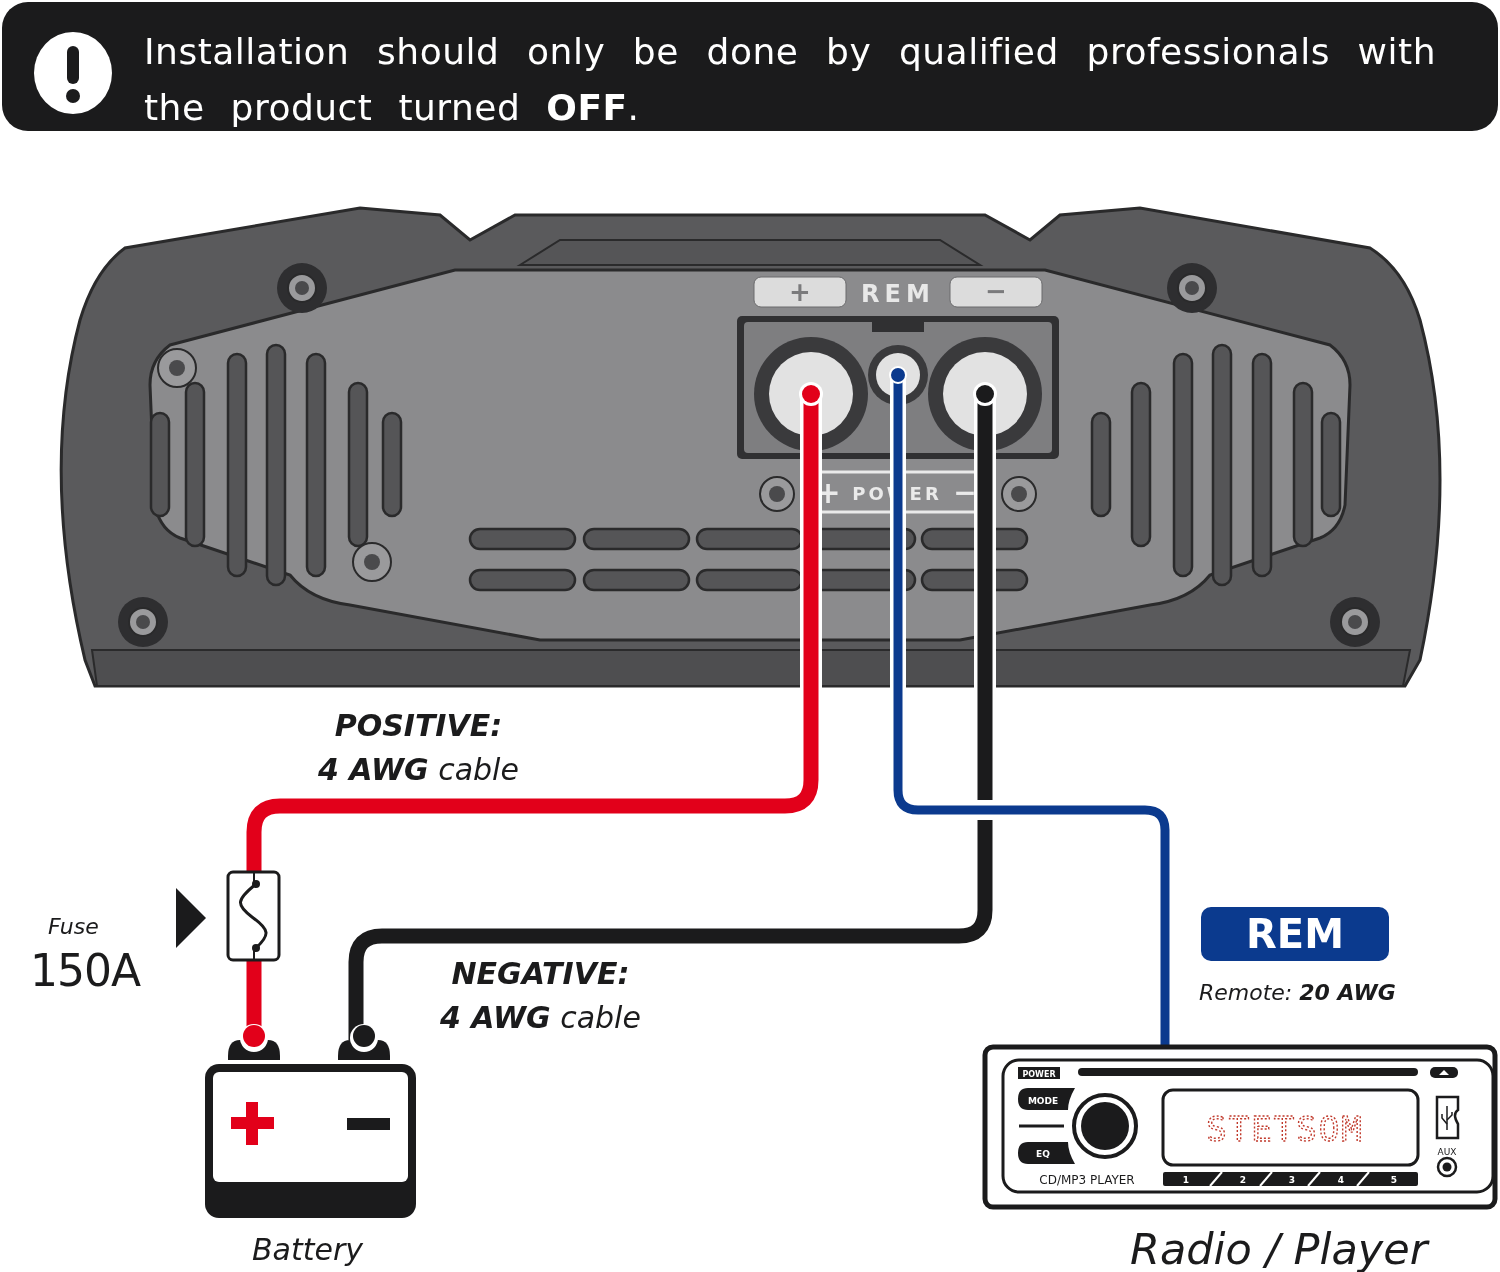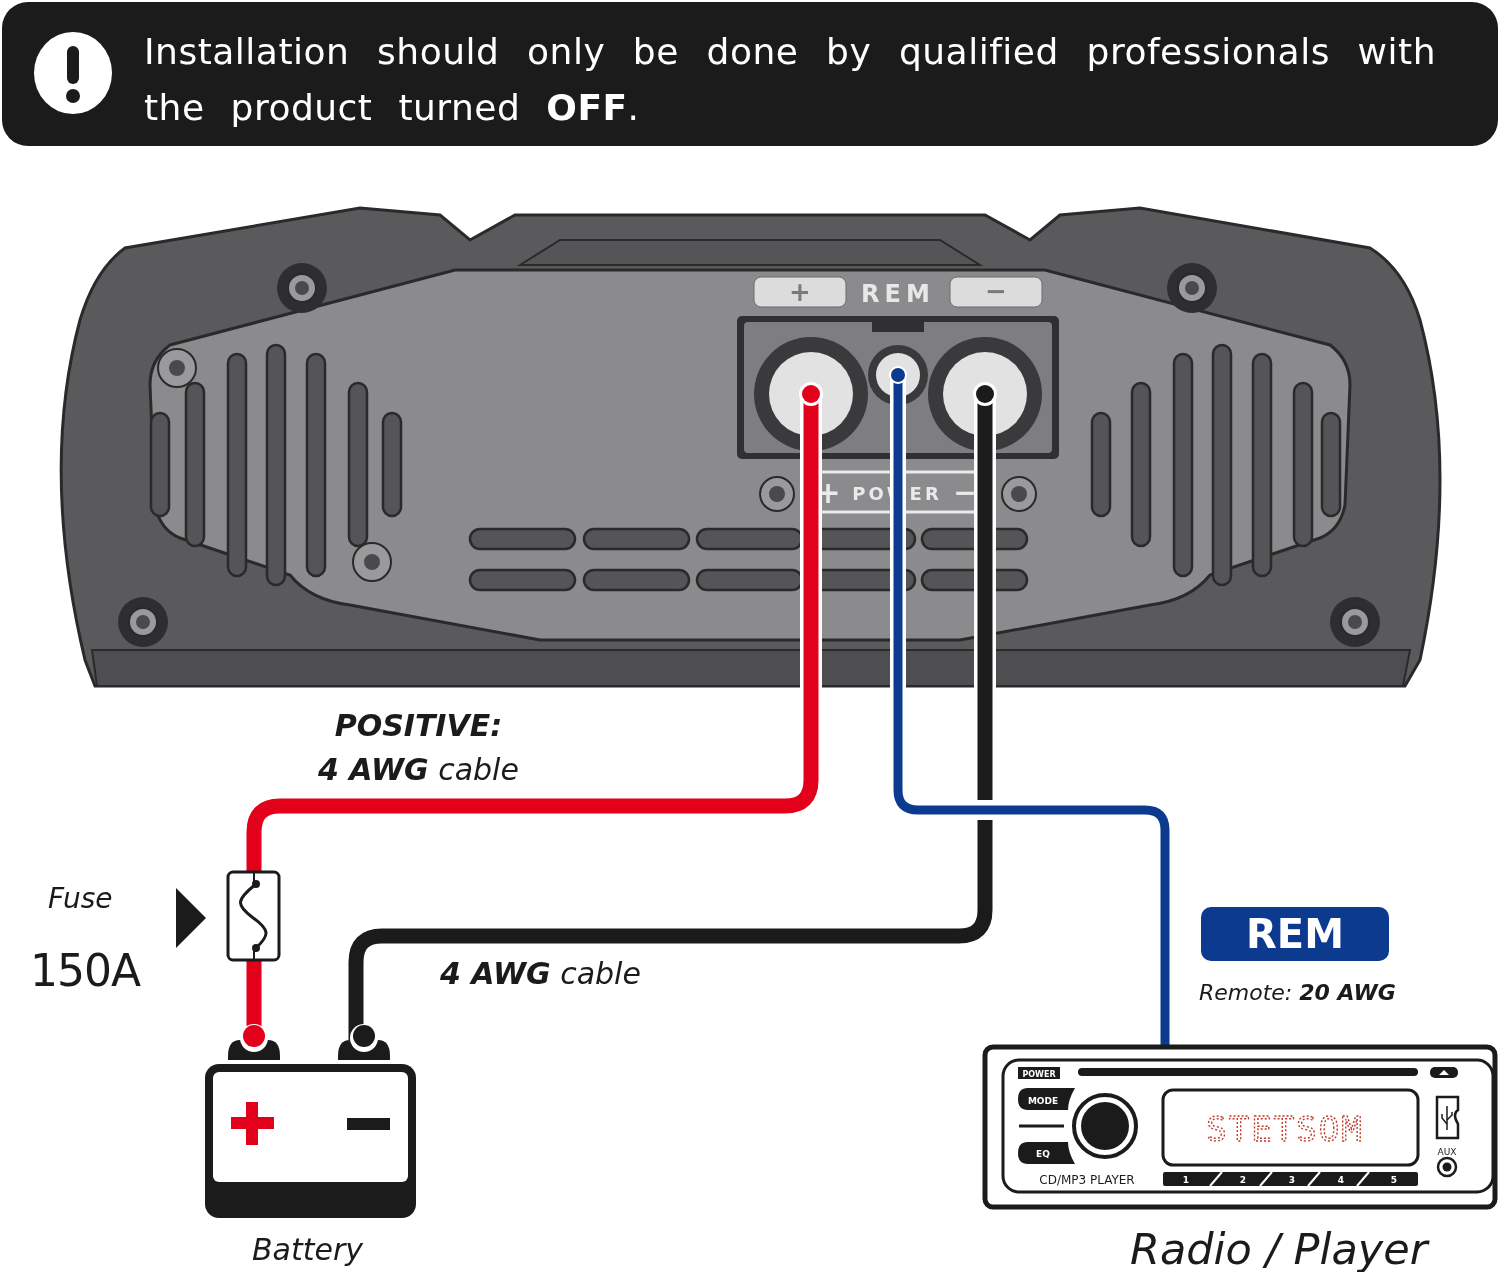--- a/index.html
+++ b/index.html
@@ -1,17 +1,17 @@
 <!DOCTYPE html>
 <html><head>
 <meta charset="utf-8">
 <style>
   html, body { margin:0; padding:0; background:#ffffff; }
   body { width:1500px; height:1272px; position:relative; overflow:hidden; font-family:"DejaVu Sans", sans-serif; }
-  .banner { position:absolute; left:2px; top:2px; width:1496px; height:144px; background:#1b1b1c; border-radius:26px; }
+  .banner { position:absolute; left:2px; top:2px; width:1496px; height:129px; background:#1b1b1c; border-radius:26px; }
   .banner-icon { position:absolute; left:30px; top:30px; width:82px; height:82px; }
   .banner-text { position:absolute; left:142px; top:22px; width:1292px; color:#ffffff; font-size:36px; line-height:56px; text-align:justify; text-align-last:left; letter-spacing:0.5px; word-spacing:14px; font-family:"DejaVu Sans", sans-serif; }
   .banner-text b { font-weight:bold; }
   svg.main { position:absolute; left:0; top:0; }
   .lbl { position:absolute; color:#1b1b1c; font-family:"DejaVu Sans", sans-serif; }
   .it { font-style:italic;text-align:center; }
   .bd { font-weight:bold; }
   .rem-badge { position:absolute; left:1201px; top:907px; width:188px; height:54px; background:#0b3a8e; border-radius:10px; color:#ffffff; font-weight:bold; font-size:40px; line-height:54px; text-align:center; font-family:"DejaVu Sans", sans-serif; }
 </style>
 </head>
@@ -234,24 +234,25 @@
     <circle cx="1447" cy="1167" r="4.5" fill="#1b1b1c"></circle>
   </g>
 </svg>
 
 <div class="lbl" style="left:318px; top:704px; font-size:30px; line-height:44px;">
   <div class="it bd">POSITIVE:</div>
   <div><span class="it bd">4 AWG</span><span class="it"> cable</span></div>
 </div>
 
 <div class="lbl" style="left:440px; top:952px; font-size:30px; line-height:44px;">
+  <div class="it bd">NEGATIVE:</div>
   <div><span class="it bd">4 AWG</span><span class="it"> cable</span></div>
 </div>
 
-<div class="lbl it" style="left:48px; top:882px; font-size:28px;">Fuse</div>
+<div class="lbl it" style="left:48px; top:914px; font-size:22px;">Fuse</div>
 <div class="lbl" style="left:30px; top:945px; font-size:44px; letter-spacing:-1px;">150A</div>
 
 <div class="lbl it" style="left:252px; top:1232px; font-size:30px;">Battery</div>
 
 <div class="rem-badge">REM</div>
 <div class="lbl" style="left:1199px; top:980px; font-size:22px;"><span class="it">Remote: </span><span class="it bd">20 AWG</span></div>
 
 <div class="lbl it" style="left:1130px; top:1224px; font-size:43px;">Radio / Player</div>
 
 </body></html>

